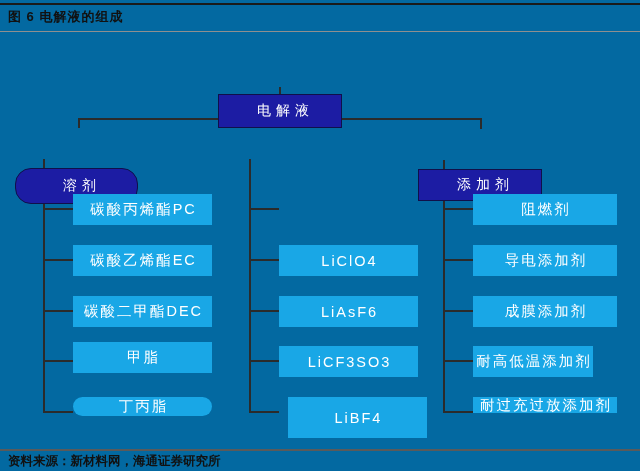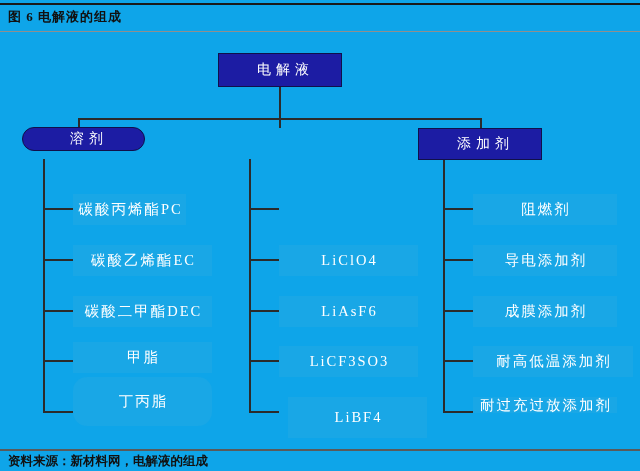--- a/index.html
+++ b/index.html
@@ -1,20 +1,20 @@
 <!DOCTYPE html>
 <html><head>
 <meta charset="utf-8">
 <style>
   html,body { margin:0; padding:0; background:#ffffff; }
   #page {
     position:relative;
     width:640px; height:471px;
-    background:#0ea5e9;
-    font-family:Liberation Serif, serif;
+    background:#0369a1;
+    font-family:Liberation Sans, sans-serif;
     overflow:hidden;
   }
   .rule { position:absolute; left:0; width:640px; }
   #rule-top    { top:3px;   height:2px; background:#1a1a1a; }
   #rule-title  { top:31px;  height:1px; background:#8f8f8f; }
   #rule-footer { top:449px; height:2px; background:#5a5a5a; }
 
   #figure-title {
     position:absolute; left:8px; top:8px;
     font-size:13px; font-weight:bold; color:#111;
@@ -25,21 +25,21 @@
     font-size:12.5px; font-weight:bold; color:#111;
   }
 
   .box {
     position:absolute; box-sizing:border-box;
     display:flex; align-items:center; justify-content:center;
     color:#ffffff; text-align:center; white-space:nowrap;
   }
   .navy {
     background:#1c1ca3; border:1px solid #10104a;
-    font-size:14px; letter-spacing:5px; padding-left:11px;
+    font-size:14px; letter-spacing:5px; padding-left:11px;margin-top:41px;
   }
   .cyan {
     background:#19a7e6; border:none;
     font-size:14.5px; letter-spacing:2px; padding-left:2px;
   }
   .line { position:absolute; background:#2b2b2b; }
 </style>
 </head>
 <body>
 
@@ -72,36 +72,36 @@
   <div class="line" style="left:249px; top:411px; width:30px; height:2px;"></div>
 
   <div class="line" style="left:443px; top:208px; width:30px; height:2px;"></div>
   <div class="line" style="left:443px; top:259px; width:30px; height:2px;"></div>
   <div class="line" style="left:443px; top:310px; width:30px; height:2px;"></div>
   <div class="line" style="left:443px; top:360px; width:30px; height:2px;"></div>
   <div class="line" style="left:443px; top:411px; width:30px; height:2px;"></div>
 
   <div class="box navy" style="left:218px; top:53px; width:124px; height:34px;">电解液</div>
 
-  <div class="box navy" style="left:22px;  top:127px; width:123px; height:24px;border-radius:16px;">溶剂</div>
+  <div class="box navy" style="left:15px;  top:127px; width:123px; height:36px;border-radius:16px;">溶剂</div>
   <div class="box navy" style="left:418px; top:128px; width:124px; height:32px;">添加剂</div>
 
-  <div class="box cyan" style="left:73px; top:194px; width:113px; height:31px;">碳酸丙烯酯PC</div>
+  <div class="box cyan" style="left:73px; top:194px; width:139px; height:31px;">碳酸丙烯酯PC</div>
   <div class="box cyan" style="left:73px; top:245px; width:139px; height:31px;">碳酸乙烯酯EC</div>
   <div class="box cyan" style="left:73px; top:296px; width:139px; height:31px;">碳酸二甲酯DEC</div>
   <div class="box cyan" style="left:73px; top:342px; width:139px; height:31px;">甲脂</div>
-  <div class="box cyan" style="left:73px; top:377px; width:139px; height:49px;border-radius:14px;">丁丙脂</div>
+  <div class="box cyan" style="left:73px; top:397px; width:139px; height:19px;border-radius:14px;">丁丙脂</div>
 
   <div class="box cyan" style="left:279px; top:245px; width:139px; height:31px;">LiClO4</div>
   <div class="box cyan" style="left:279px; top:296px; width:139px; height:31px;">LiAsF6</div>
   <div class="box cyan" style="left:279px; top:346px; width:139px; height:31px;">LiCF3SO3</div>
   <div class="box cyan" style="left:288px; top:397px; width:139px; height:41px;">LiBF4</div>
 
   <div class="box cyan" style="left:473px; top:194px; width:144px; height:31px;">阻燃剂</div>
   <div class="box cyan" style="left:473px; top:245px; width:144px; height:31px;">导电添加剂</div>
   <div class="box cyan" style="left:473px; top:296px; width:144px; height:31px;">成膜添加剂</div>
-  <div class="box cyan" style="left:473px; top:346px; width:160px; height:31px;">耐高低温添加剂</div>
+  <div class="box cyan" style="left:473px; top:346px; width:120px; height:31px;">耐高低温添加剂</div>
   <div class="box cyan" style="left:473px; top:397px; width:144px; height:16px;">耐过充过放添加剂</div>
 
   <div id="rule-footer" class="rule"></div>
-  <div id="source-note">资料来源：新材料网，电解液的组成</div>
+  <div id="source-note">资料来源：新材料网，海通证券研究所</div>
 
 </div>
 
 </body></html>

